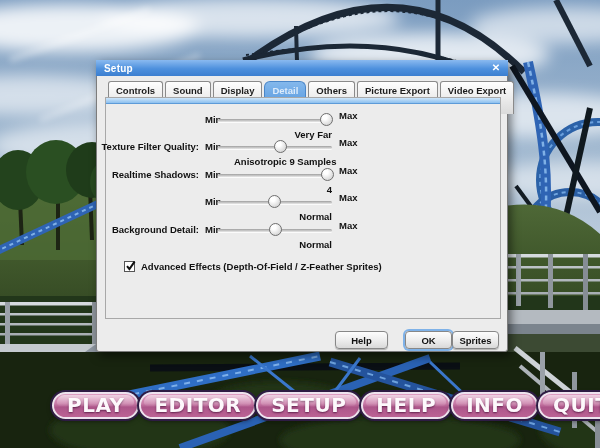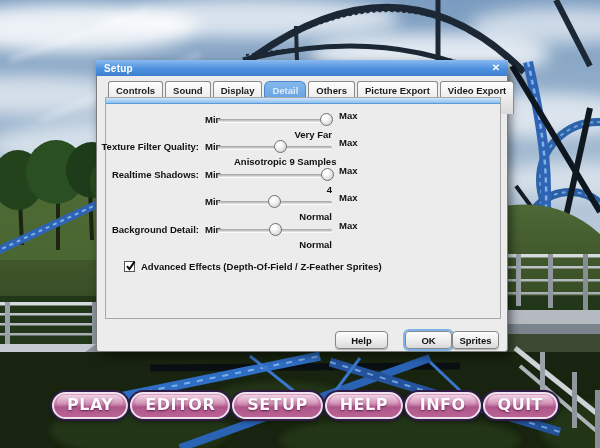--- a/index.html
+++ b/index.html
@@ -50,21 +50,21 @@
   .dbtn.help{width:53px;margin-right:17px;}
   .dbtn.ok{width:47px;margin-right:0;box-shadow:0 0 0 2px var(--focus-ring,#7fb2e8),0 1px 1px rgba(0,0,0,.25);}
   .dbtn.cancel{width:47px;}
 
   
   .menu{position:absolute;left:52px;top:392px;width:506px;display:flex;justify-content:space-between;}
   .mbtn{height:27px;padding:0 13px;border-radius:15px;position:relative;
         border:2px solid var(--menu-border,#eee2ee);box-sizing:border-box;
         background:linear-gradient(var(--menu-pink-light,#dd9ec2) 0%,#c87aa6 42%,var(--menu-pink,#ad568a) 58%,#bb6394 100%);
         box-shadow:0 0 0 2px var(--menu-outline,#2e1c44),0 2px 5px rgba(0,0,0,.55);
-        color:#fdf7fb;font-size:16px;font-weight:bold;line-height:22px;letter-spacing:.5px;
+        color:#fdf7fb;font-size:20px;font-weight:bold;line-height:22px;letter-spacing:.5px;
         text-shadow:0 1px 2px rgba(70,15,55,.75);font-family:"DejaVu Sans",sans-serif;}
   .mbtn::before{content:"";position:absolute;left:3px;right:3px;top:1px;height:11px;border-radius:12px 12px 6px 6px;
         background:linear-gradient(rgba(255,255,255,.55),rgba(255,255,255,.05));pointer-events:none;}
 </style>
 </head>
 <body>
 
 <div id="screen">
 
   <svg id="scene" viewBox="0 0 600 448" preserveAspectRatio="none">

